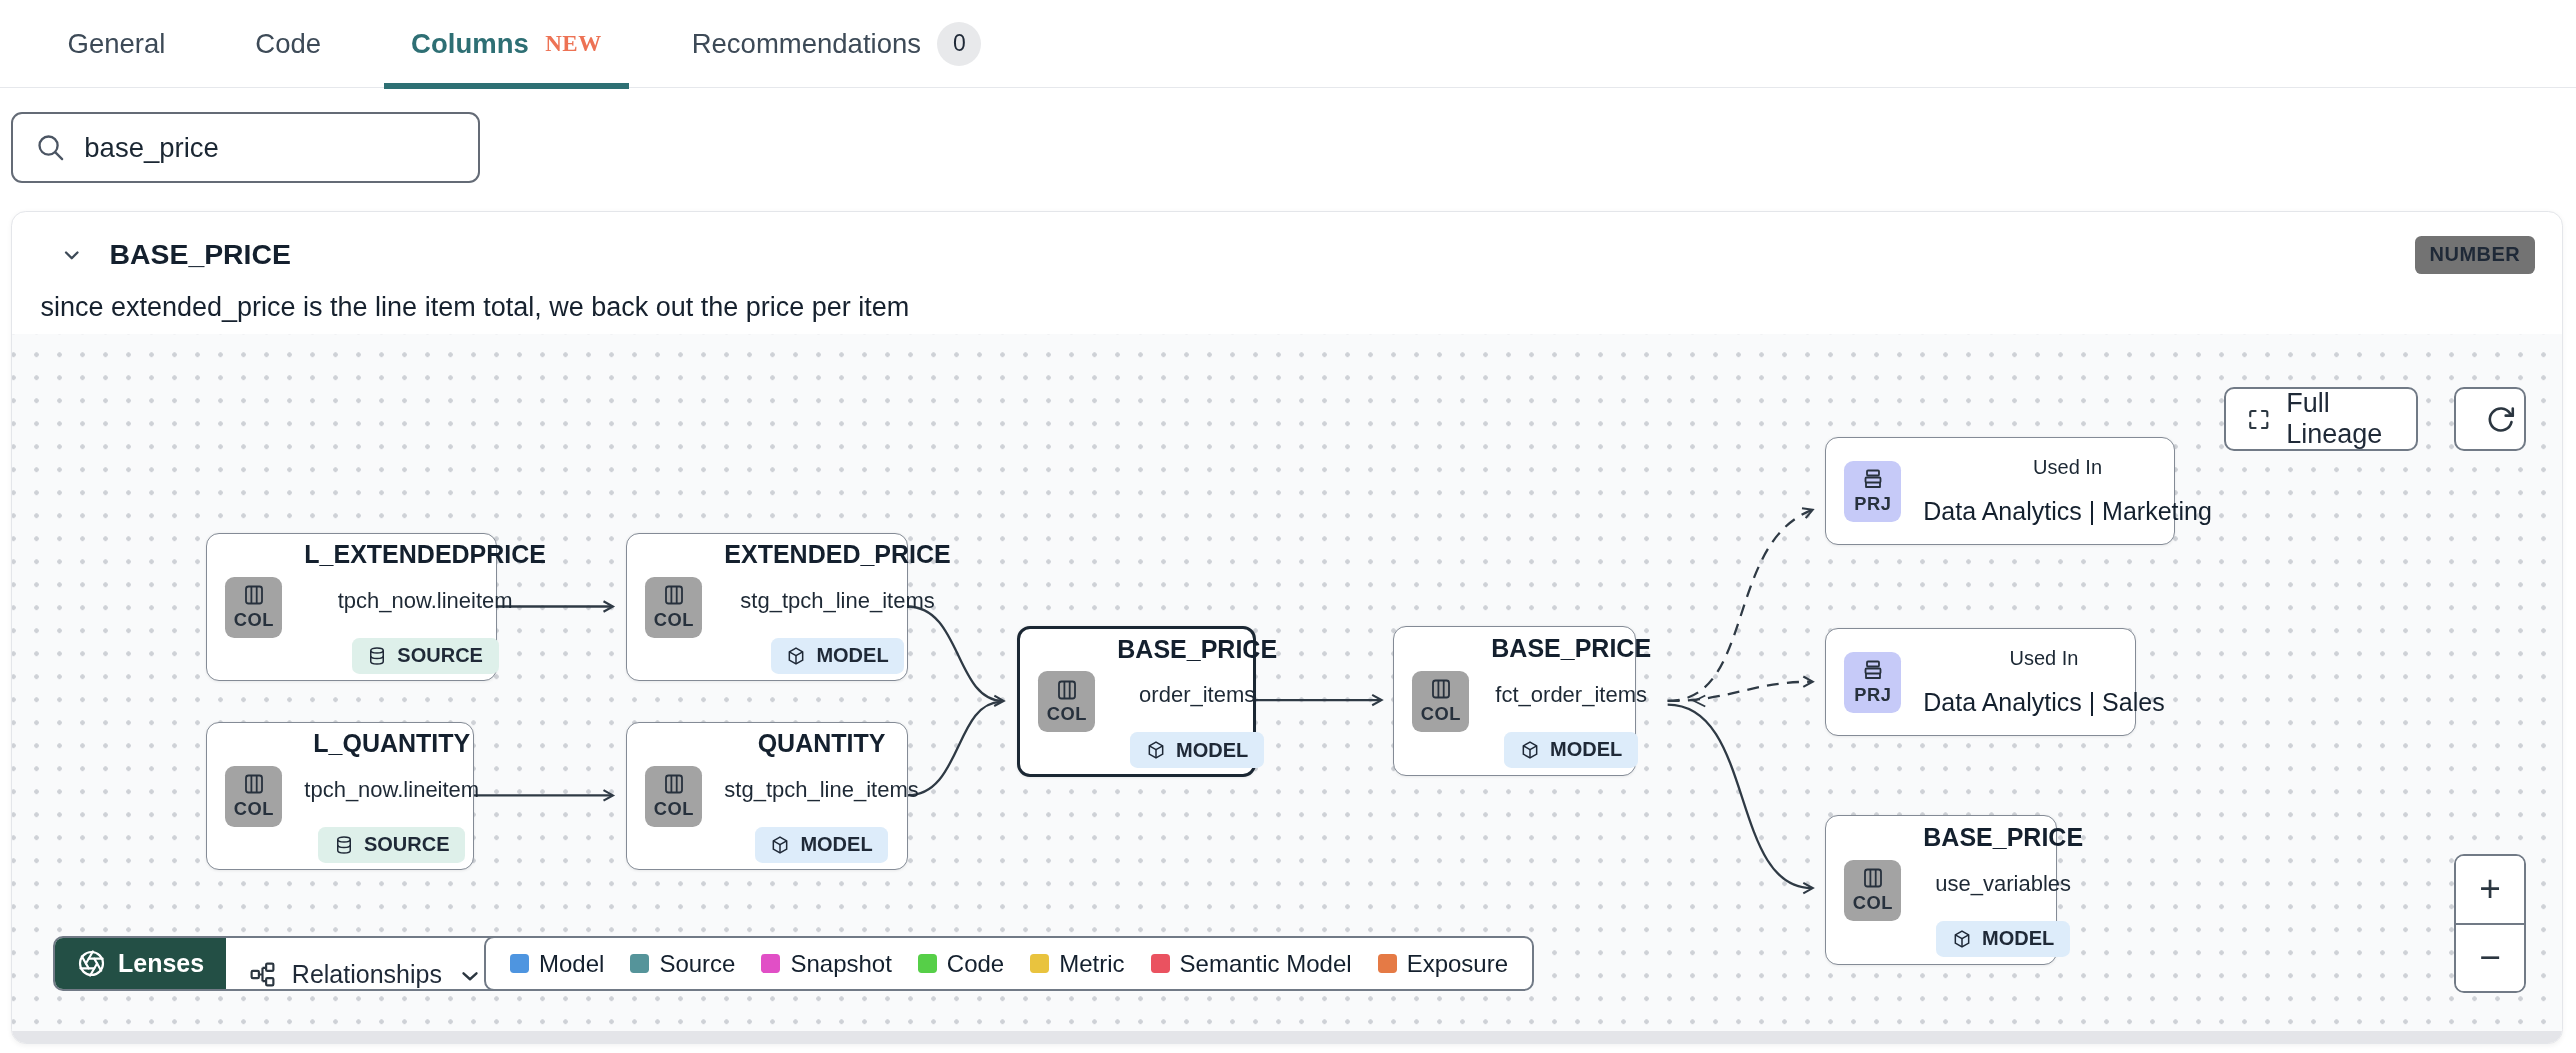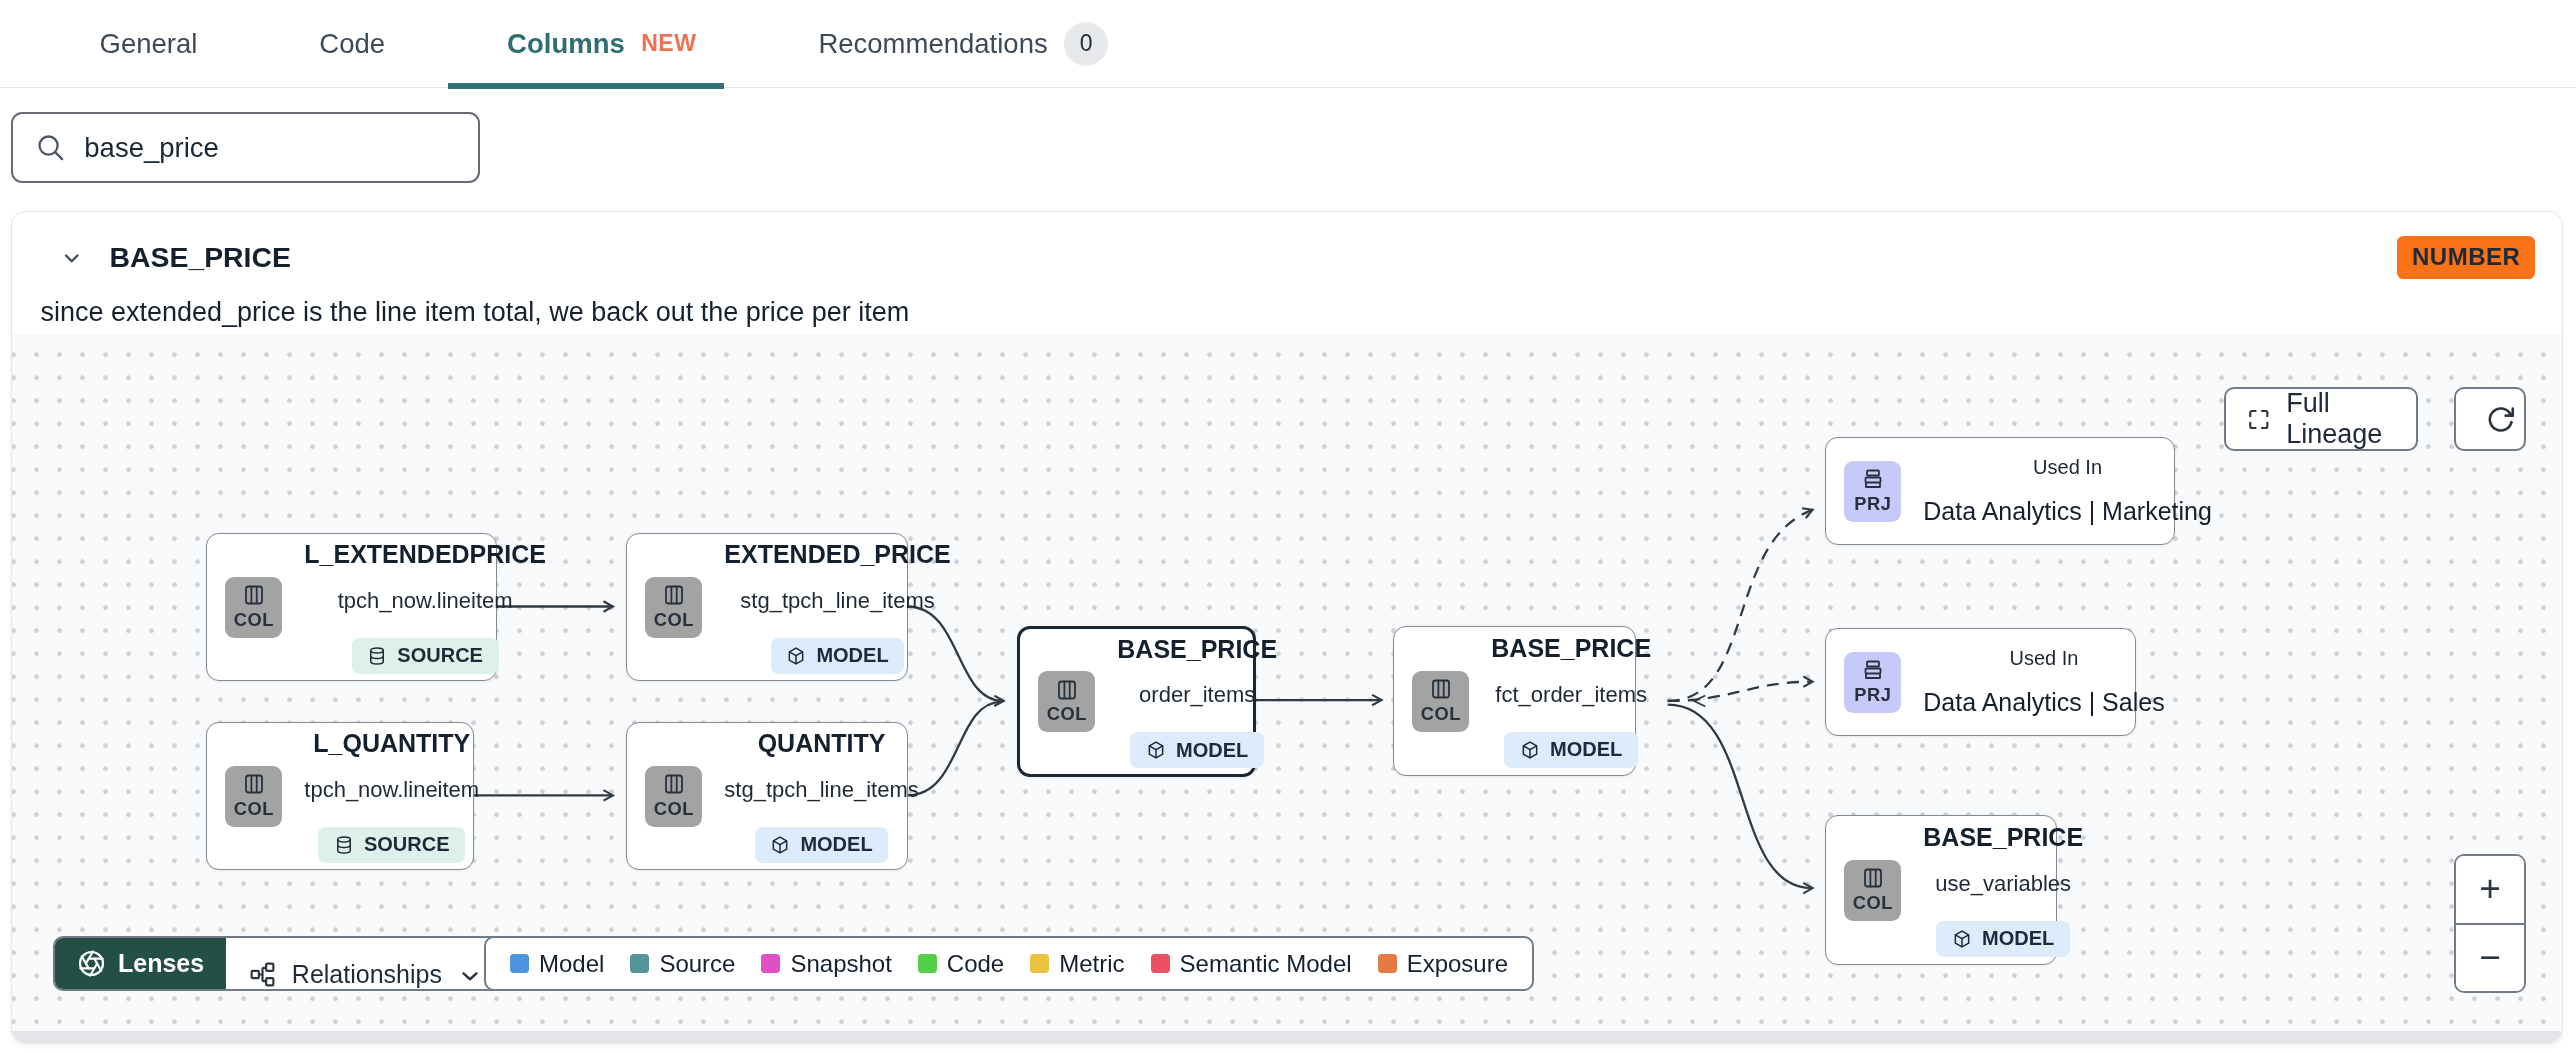--- a/index.html
+++ b/index.html
@@ -12,24 +12,24 @@
 
   
   .tabbar {
     position:absolute; left:0; top:0; width:100%; height:88px;
     border-bottom:1.8px solid #e6e8ec; display:flex; align-items:center; padding-left:40px;
   }
   .tab {
     position:relative; height:88px; display:flex; align-items:center; gap:16.5px;
     padding:0 27.5px; margin-right:35px; font-size:27.5px; color:#3d4a57; cursor:pointer; white-space:nowrap;
   }
-  .tab .tab-label { color:#3d4a57;margin-left:32px; }
+  .tab .tab-label { color:#3d4a57; }
   .tab.active .tab-label { color:#2e6f74; font-weight:700; }
   .tab-underline { position:absolute; left:0; right:0; bottom:-1.8px; height:6.4px; background:#2e7074; }
-  .new-badge { color:#ed7254; font-weight:700; font-size:23px; letter-spacing:0.5px; }
+  .new-badge { color:#ed7254; font-weight:700; font-size:23px; letter-spacing:0.5px;font-family:Liberation Serif, serif; }
   .count-badge {
     background:#e8e9eb; border-radius:50%; width:44px; height:44px;
     display:flex; align-items:center; justify-content:center; font-size:23px; color:#1f2937;
   }
 
   
   .search {
     position:absolute; left:11px; top:112px; width:469px; height:71px;
     border:2.3px solid #646b76; border-radius:11px; background:#fff;
     display:flex; align-items:center; gap:18.3px; padding:0 22px;
@@ -42,22 +42,22 @@
   
   .card {
     position:absolute; left:11px; top:211px; width:2552px; height:833px;
     border:1.8px solid #e4e6ea; border-radius:14.7px; background:#fff; overflow:hidden;
     box-shadow:0 1.8px 5.5px rgba(0,0,0,.05);
   }
   .card-header { display:flex; align-items:center; gap:24px; padding:24px 27px 0 46px; }
   .card-title { font-size:28.4px; font-weight:700; color:#14202e; }
   .spacer { flex:1; }
   .type-badge {
-    background:#f97316; border-radius:6.4px; padding:7.3px 14.7px;
-    font-size:24px; font-weight:600; color:#1f2937; letter-spacing:0.5px;
+    background:#737373; border-radius:6.4px; padding:7.3px 14.7px;
+    font-size:20px; font-weight:600; color:#1f2937; letter-spacing:0.5px;
   }
   .card-desc { padding:18.3px 27.5px 0 28.4px; font-size:27px; color:#16212e; }
 
   
   .canvas {
     position:absolute; left:0; top:122px; right:0; bottom:0;
     background-color:#f9fafb;
     background-image:radial-gradient(circle, #ced1d6 2px, transparent 2.6px);
     background-size:23px 23px; background-position:13px 9.2px;
   }

